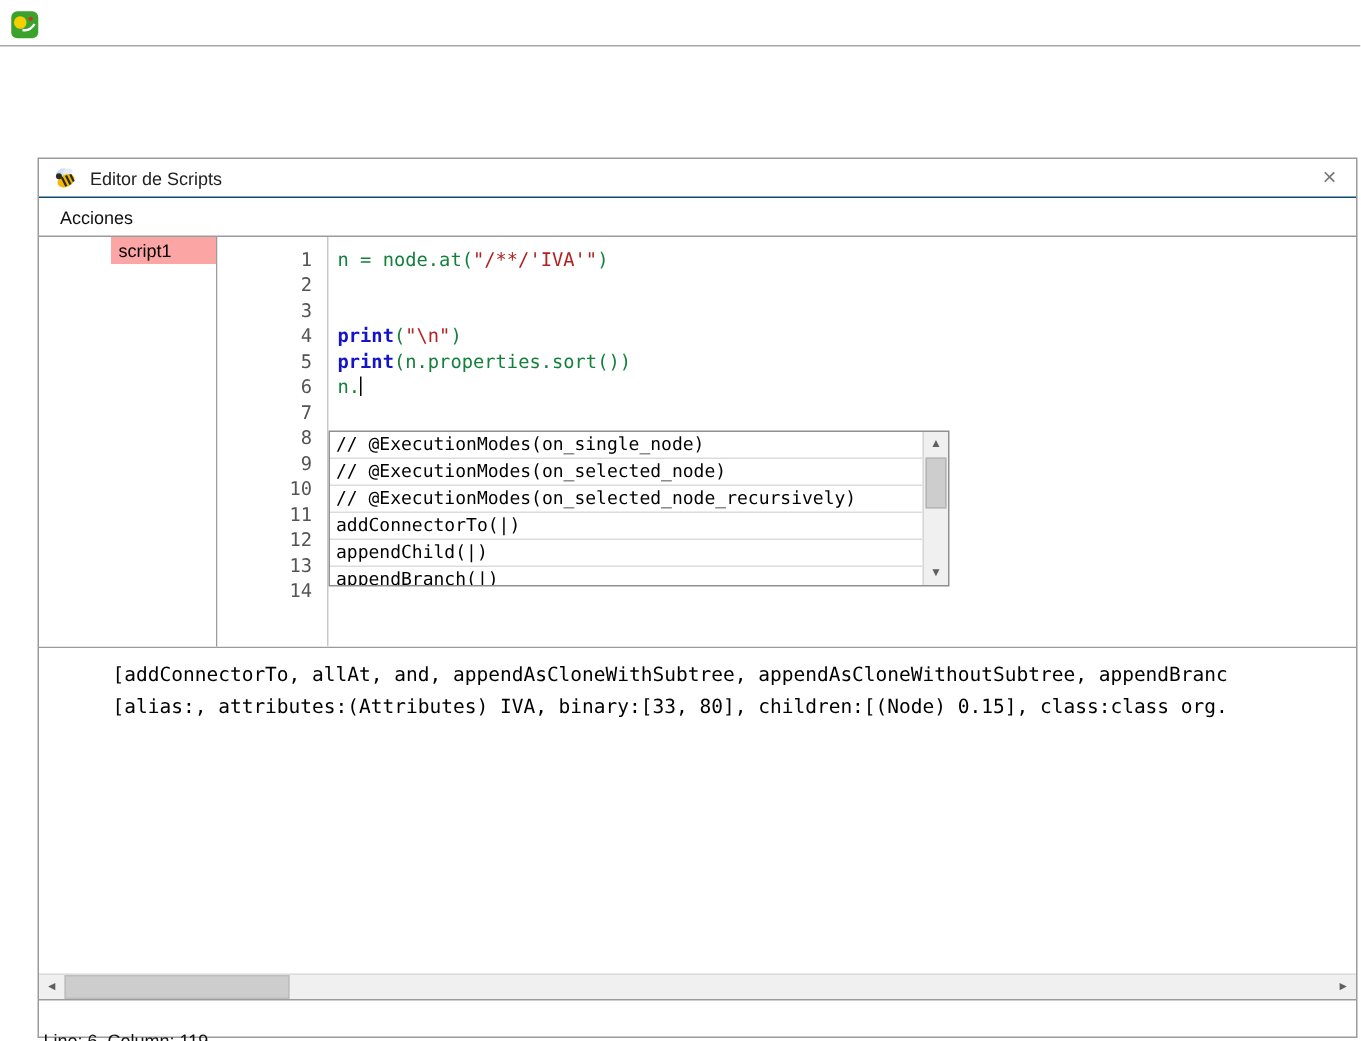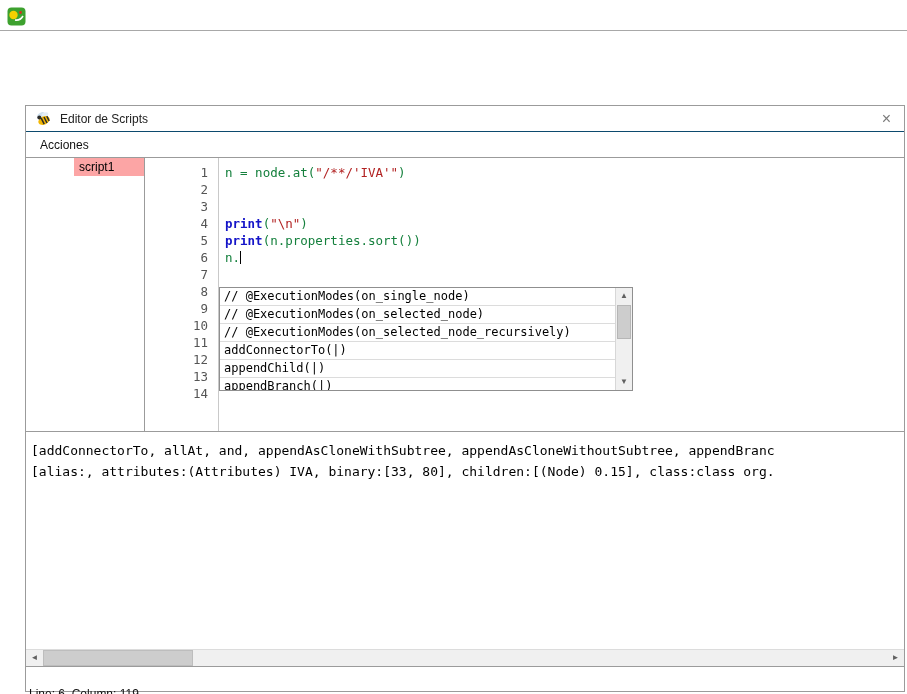--- a/index.html
+++ b/index.html
@@ -40,21 +40,21 @@
   .popup { position:absolute; left:74px; top:129px; width:414px; height:104px; background:#fff; border:1px solid #8f8f8f; overflow:hidden; z-index:5; }
   .popup-items { margin-right:17px; }
   .popup-item { font-family:"DejaVu Sans Mono", monospace; font-size:12px; height:18px; line-height:17px; padding:0 4px; border-bottom:1px solid #dcdcdc; white-space:pre; color:#000; }
   .popup-sb { position:absolute; right:0; top:0; bottom:0; width:17px; background:#f0f0f0; border-left:1px solid #d7d7d7; }
   .popup-sb .sb-up, .popup-sb .sb-down { position:absolute; left:0; width:100%; height:16px; font-size:8px; color:#606060; text-align:center; line-height:16px; background:#f0f0f0; }
   .popup-sb .sb-up { top:0; }
   .popup-sb .sb-down { bottom:0; }
   .popup-sb .sb-thumb { position:absolute; left:1px; right:1px; top:17px; height:34px; background:#cdcdcd; border:1px solid #b6b6b6; }
 
   
-  .output { height:217px; background:#fff; padding:8px 5px 0 5px; overflow:hidden; }
+  .output { height:217px; background:#fff; padding:8px 5px 0 5px; overflow:hidden;margin-left:44px; }
   .output-line { font-family:"DejaVu Sans Mono", monospace; font-size:13px; line-height:21px; white-space:pre; color:#000; }
 
   
   .hscroll { position:relative; height:17px; background:#f0f0f0; border-top:1px solid #dcdcdc; }
   .hs-left, .hs-right { position:absolute; top:0; width:17px; height:100%; font-size:8px; color:#606060; text-align:center; line-height:16px; }
   .hs-left { left:0; }
   .hs-right { right:0; }
   .hs-thumb { position:absolute; left:17px; top:0; bottom:0; width:150px; background:#cdcdcd; border:1px solid #bdbdbd; }
 
   .statusbar { height:26px; border-top:1px solid #9b9b9b; padding:20px 3px; font-size:12px; color:#111; }

